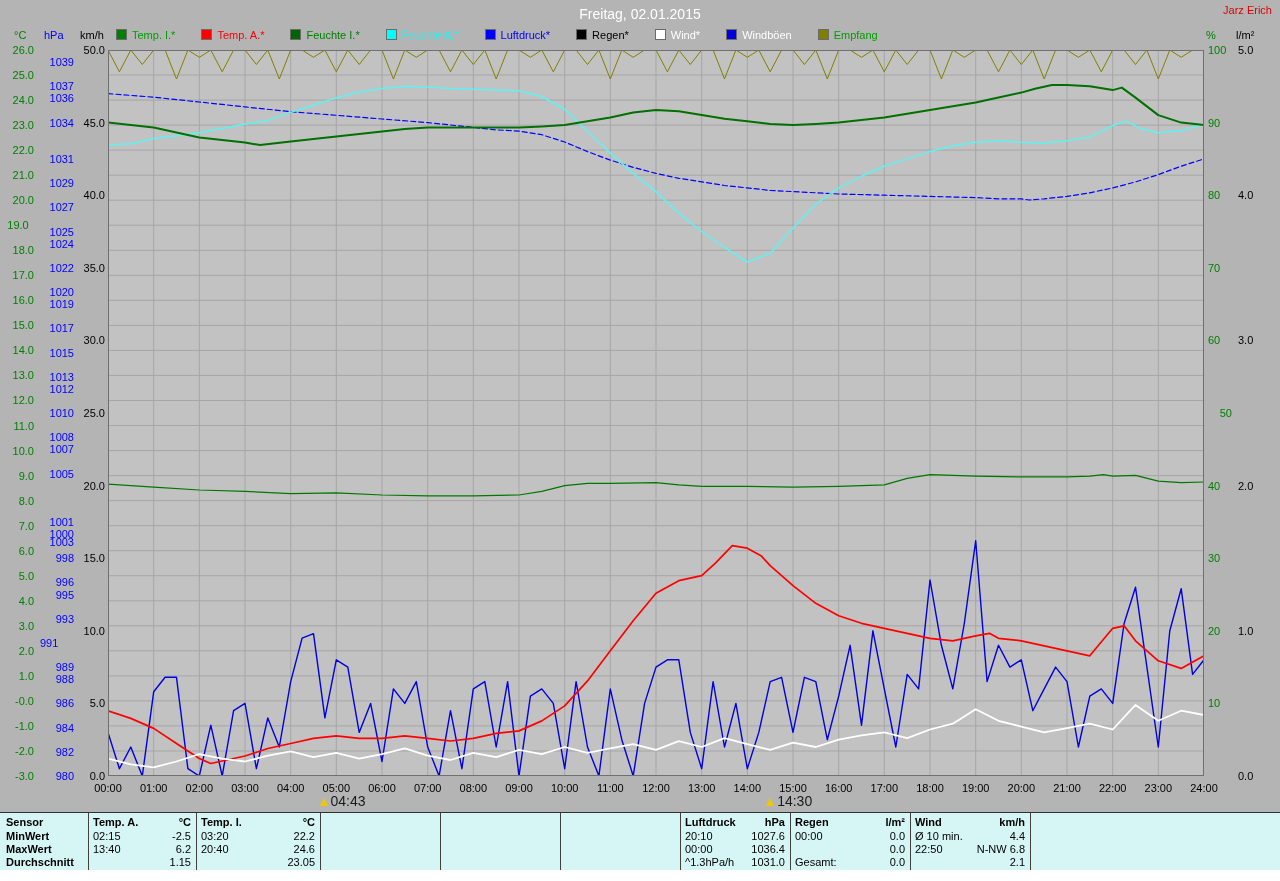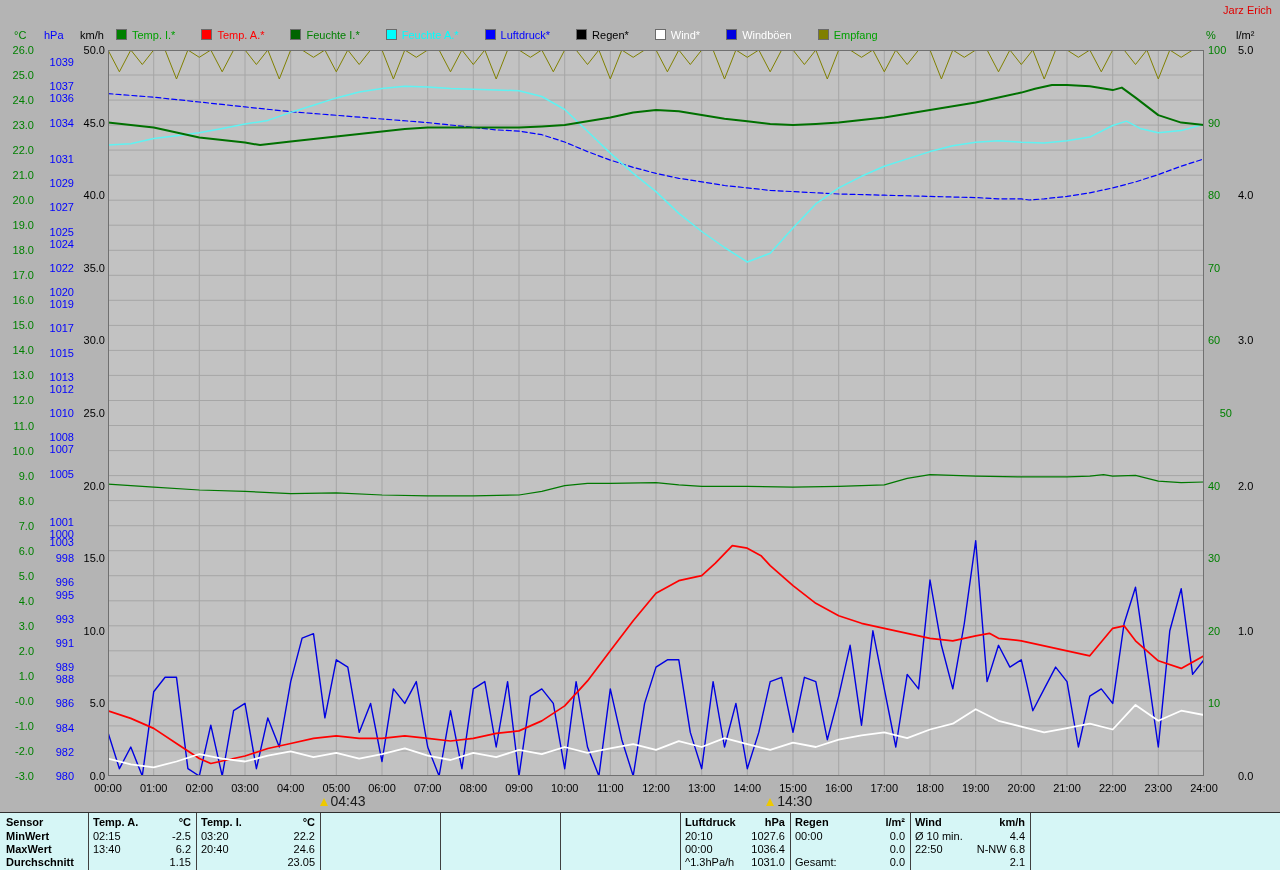--- a/index.html
+++ b/index.html
@@ -28,20 +28,21 @@
   #stats{position:absolute;left:0;top:812px;width:1280px;height:57px;background:#d6f6f6;border-top:1px solid #303030;font-size:11px;color:#000;}
   .vline{position:absolute;top:0;height:57px;width:1px;background:#404040;}
   .scell{position:absolute;height:13px;line-height:13px;white-space:nowrap;overflow:hidden;}
   .bold{font-weight:bold;}
   .bottom-white{position:absolute;left:0;top:870px;width:1280px;height:11px;background:#ffffff;}
 </style>
 </head>
 <body>
 
 <div class="app">
+  <div class="title">Freitag, 02.01.2015</div>
   <div class="user">Jarz Erich</div>
 
   <span class="unit" id="u-degc">°C</span>
   <span class="unit" id="u-hpa">hPa</span>
   <span class="unit" id="u-kmh">km/h</span>
   <span class="unit" id="u-pct">%</span>
   <span class="unit" id="u-lm2">l/m²</span>
 
   <div id="legend">
       <span><span class="lg-swatch" style="background: rgb(0, 128, 0);"></span><span style="color: rgb(0, 160, 0);">Temp. I.*</span></span>
@@ -125,21 +126,21 @@
     </svg>
 
   <div id="overlay">
       <div class="tick tick-degc" style="left: 2px; top: 44px; width: 32px; text-align: right;">26.0</div>
       <div class="tick tick-degc" style="left: 2px; top: 69.0345px; width: 32px; text-align: right;">25.0</div>
       <div class="tick tick-degc" style="left: 2px; top: 94.069px; width: 32px; text-align: right;">24.0</div>
       <div class="tick tick-degc" style="left: 2px; top: 119.103px; width: 32px; text-align: right;">23.0</div>
       <div class="tick tick-degc" style="left: 2px; top: 144.138px; width: 32px; text-align: right;">22.0</div>
       <div class="tick tick-degc" style="left: 2px; top: 169.172px; width: 32px; text-align: right;">21.0</div>
       <div class="tick tick-degc" style="left: 2px; top: 194.207px; width: 32px; text-align: right;">20.0</div>
-      <div class="tick tick-degc" style="left: 2px; top: 219.241px; width: 32px; text-align: right;">19.0</div>
+      <div class="tick tick-degc" style="left: 2px; top: 219.241px; width: 32px; text-align: center;">19.0</div>
       <div class="tick tick-degc" style="left: 2px; top: 244.276px; width: 32px; text-align: right;">18.0</div>
       <div class="tick tick-degc" style="left: 2px; top: 269.31px; width: 32px; text-align: right;">17.0</div>
       <div class="tick tick-degc" style="left: 2px; top: 294.345px; width: 32px; text-align: right;">16.0</div>
       <div class="tick tick-degc" style="left: 2px; top: 319.379px; width: 32px; text-align: right;">15.0</div>
       <div class="tick tick-degc" style="left: 2px; top: 344.414px; width: 32px; text-align: right;">14.0</div>
       <div class="tick tick-degc" style="left: 2px; top: 369.448px; width: 32px; text-align: right;">13.0</div>
       <div class="tick tick-degc" style="left: 2px; top: 394.483px; width: 32px; text-align: right;">12.0</div>
       <div class="tick tick-degc" style="left: 2px; top: 419.517px; width: 32px; text-align: right;">11.0</div>
       <div class="tick tick-degc" style="left: 2px; top: 444.552px; width: 32px; text-align: right;">10.0</div>
       <div class="tick tick-degc" style="left: 2px; top: 469.586px; width: 32px; text-align: right;">9.0</div>
@@ -175,21 +176,21 @@
       <div class="tick tick-hpa" style="left: 40px; top: 431.2px; width: 34px; text-align: right;">1008</div>
       <div class="tick tick-hpa" style="left: 40px; top: 443.3px; width: 34px; text-align: right;">1007</div>
       <div class="tick tick-hpa" style="left: 40px; top: 467.5px; width: 34px; text-align: right;">1005</div>
       <div class="tick tick-hpa" style="left: 40px; top: 491.7px; width: 34px; text-align: right; margin-top: 44px;">1003</div>
       <div class="tick tick-hpa" style="left: 40px; top: 515.9px; width: 34px; text-align: right;">1001</div>
       <div class="tick tick-hpa" style="left: 40px; top: 528px; width: 34px; text-align: right;">1000</div>
       <div class="tick tick-hpa" style="left: 40px; top: 552.2px; width: 34px; text-align: right;">998</div>
       <div class="tick tick-hpa" style="left: 40px; top: 576.4px; width: 34px; text-align: right;">996</div>
       <div class="tick tick-hpa" style="left: 40px; top: 588.5px; width: 34px; text-align: right;">995</div>
       <div class="tick tick-hpa" style="left: 40px; top: 612.7px; width: 34px; text-align: right;">993</div>
-      <div class="tick tick-hpa" style="left: 40px; top: 636.9px; width: 34px; text-align: right;">991</div>
+      <div class="tick tick-hpa" style="left: 40px; top: 636.9px; width: 34px; text-align: left;">991</div>
       <div class="tick tick-hpa" style="left: 40px; top: 661.1px; width: 34px; text-align: right;">989</div>
       <div class="tick tick-hpa" style="left: 40px; top: 673.2px; width: 34px; text-align: right;">988</div>
       <div class="tick tick-hpa" style="left: 40px; top: 697.4px; width: 34px; text-align: right;">986</div>
       <div class="tick tick-hpa" style="left: 40px; top: 721.6px; width: 34px; text-align: right;">984</div>
       <div class="tick tick-hpa" style="left: 40px; top: 745.8px; width: 34px; text-align: right;">982</div>
       <div class="tick tick-hpa" style="left: 40px; top: 770px; width: 34px; text-align: right;">980</div>
       <div class="tick tick-kmh" style="left: 75px; top: 44px; width: 30px; text-align: right;">50.0</div>
       <div class="tick tick-kmh" style="left: 75px; top: 116.6px; width: 30px; text-align: right;">45.0</div>
       <div class="tick tick-kmh" style="left: 75px; top: 189.2px; width: 30px; text-align: right;">40.0</div>
       <div class="tick tick-kmh" style="left: 75px; top: 261.8px; width: 30px; text-align: right;">35.0</div>

